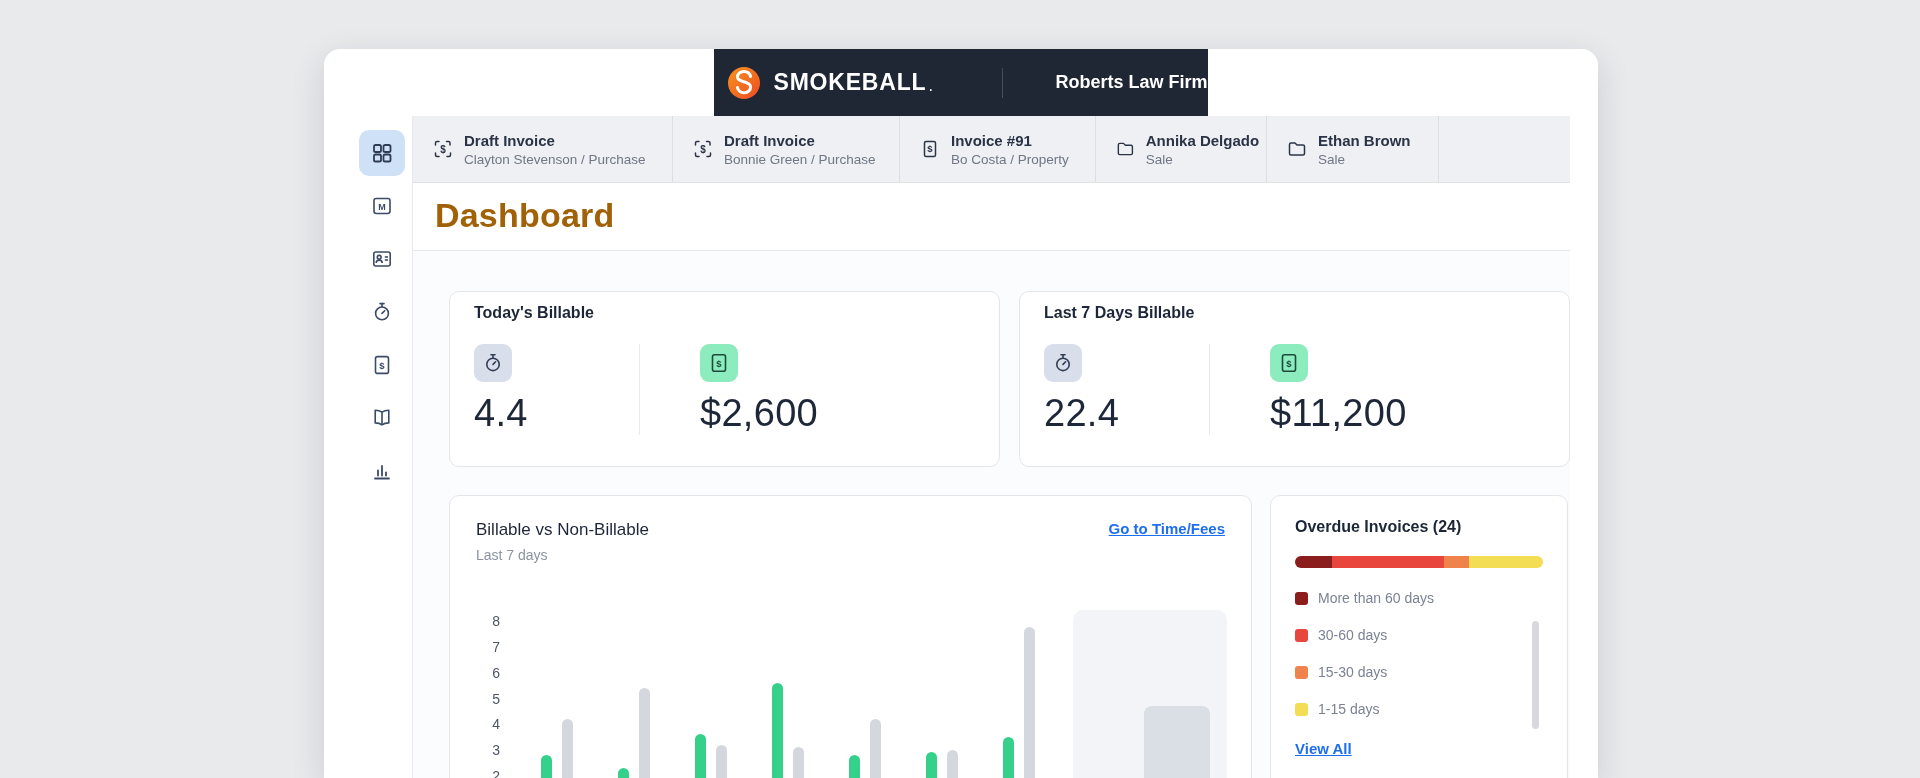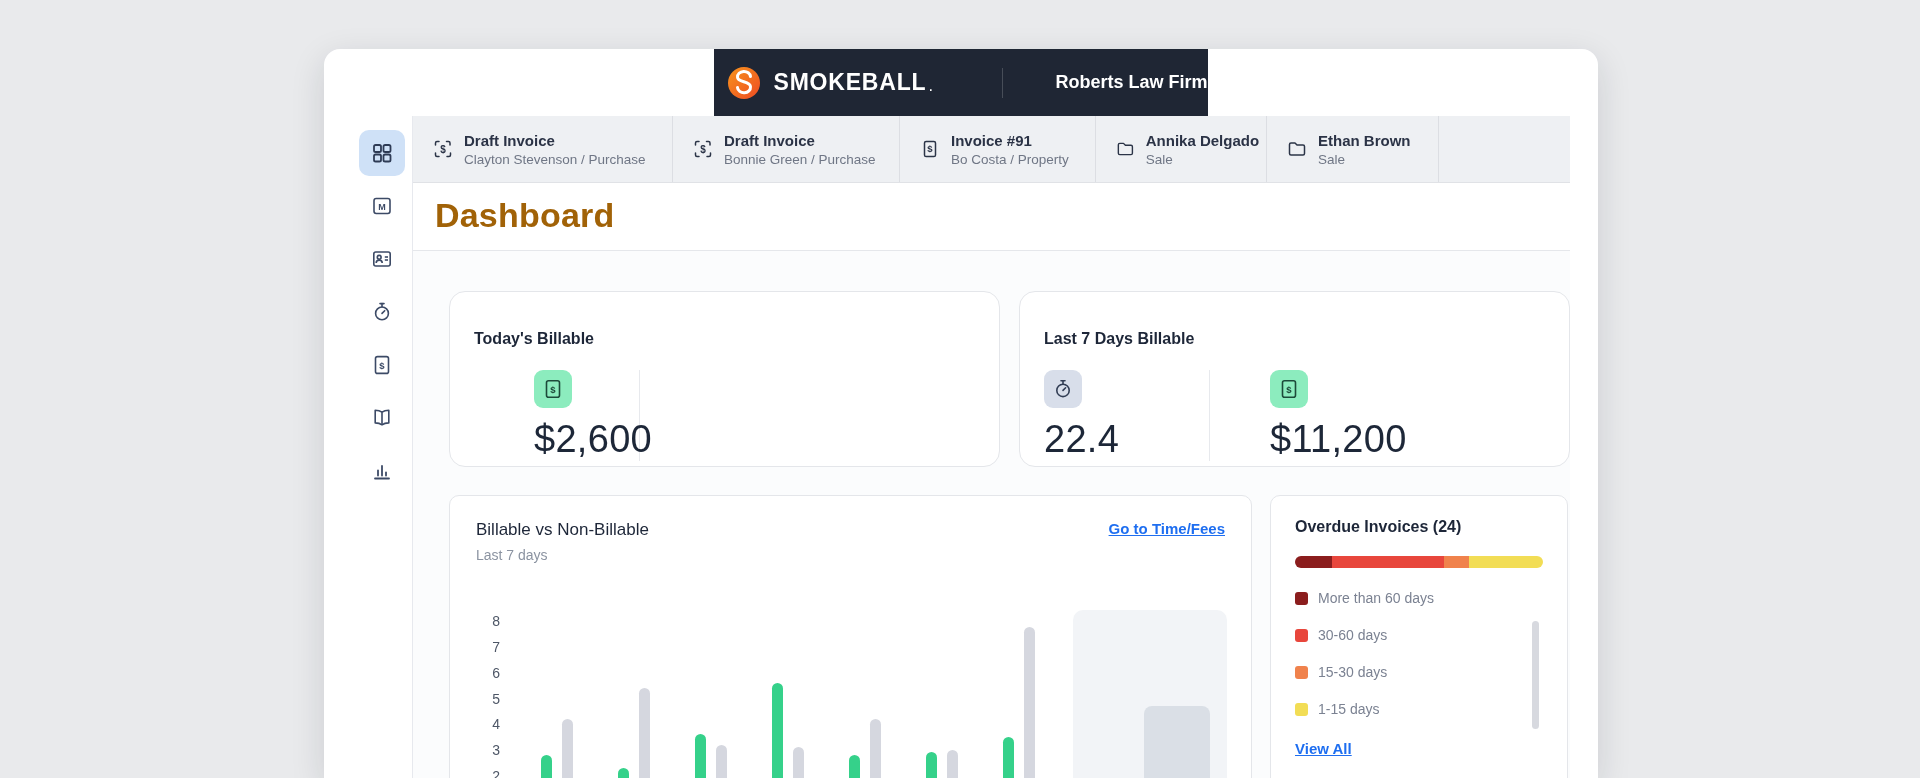--- a/index.html
+++ b/index.html
@@ -53,21 +53,21 @@
   
   .title-bar { background:#fff; border-bottom:1px solid #e5e7eb; padding:13px 0 15px 22px; }
   .page-title { margin:0; font-size:34px; font-weight:800; color:#a16207; letter-spacing:.2px; }
 
   
   .content { flex:1; padding:40px 0 0 36px; background:#fbfcfd; position:relative; }
   .stats-row { display:flex; gap:19px; margin-bottom:28px; }
   .card {
     background:#fff; border:1px solid #e4e6ea; border-radius:10px;
   }
-  .stat-card { width:551px; height:176px; padding:38px 24px;border-radius:16px; }
+  .stat-card { width:551px; height:176px; padding:12px 24px; }
   .stat-title { font-size:16px; font-weight:700; color:#1d2638; }
   .stat-groups { display:flex; margin-top:22px; }
   .stat-group:first-child { width:166px; border-right:1px solid #e7e9ed; }
   .stat-group:last-child { padding-left:60px; }
   .stat-chip { width:38px; height:38px; border-radius:9px; display:flex; align-items:center; justify-content:center; }
   .chip-time { background:#d8deea; }
   .chip-money { background:#8cecbe; }
   .stat-value { margin-top:10px; font-size:38px; font-weight:500; color:#1d2738; letter-spacing:.3px; }
 
   .charts-row { display:flex; gap:18px; }
@@ -239,20 +239,31 @@
         <div class="title-bar">
           <h1 class="page-title">Dashboard</h1>
         </div>
 
         <div class="content">
 
           <div class="stats-row">
             <div class="card stat-card">
               <div class="stat-title">Today's Billable</div>
               <div class="stat-groups">
+                <div class="stat-group">
+                  <div class="stat-chip chip-time">
+                    <svg width="22" height="22" viewBox="0 0 22 22" fill="none" stroke="#323e55" stroke-width="1.6" stroke-linecap="round">
+                      <circle cx="11" cy="12.4" r="6.2"></circle>
+                      <line x1="9" y1="2.8" x2="13" y2="2.8"></line>
+                        <line x1="11" y1="2.8" x2="11" y2="5.8"></line>
+                      <path d="M11 12.4 l2.6-2.6"></path>
+                    </svg>
+                  </div>
+                  <div class="stat-value">4.4</div>
+                </div>
                 <div class="stat-group">
                   <div class="stat-chip chip-money">
                     <svg width="22" height="22" viewBox="0 0 22 22" fill="none" stroke="#1d4a3a" stroke-width="1.6">
                       <rect x="4.5" y="2.8" width="13" height="16.4" rx="2"></rect>
                       <text x="11" y="14.6" font-size="9.5" font-weight="bold" fill="#1d4a3a" stroke="none" text-anchor="middle">$</text>
                     </svg>
                   </div>
                   <div class="stat-value">$2,600</div>
                 </div>
               </div>

